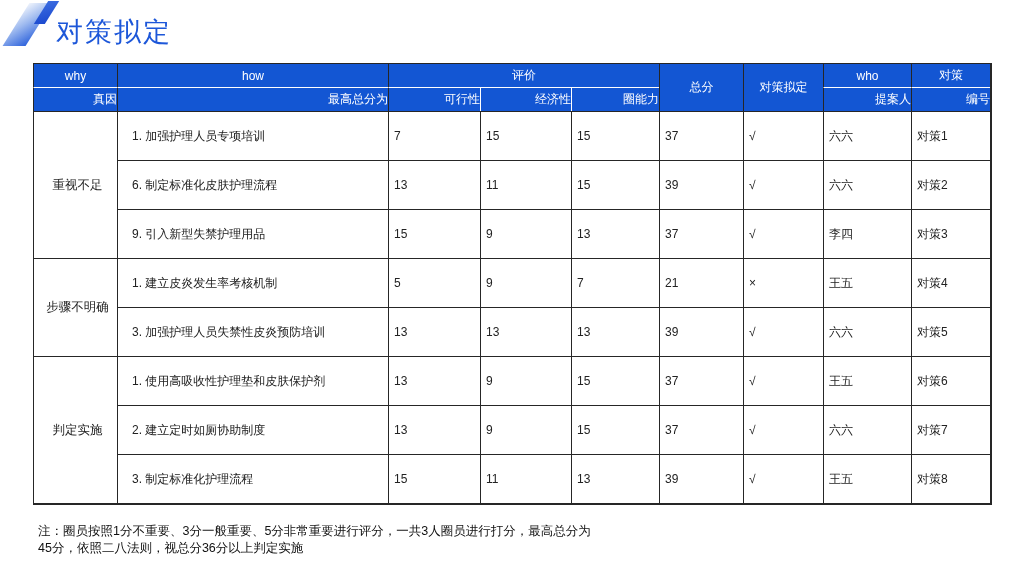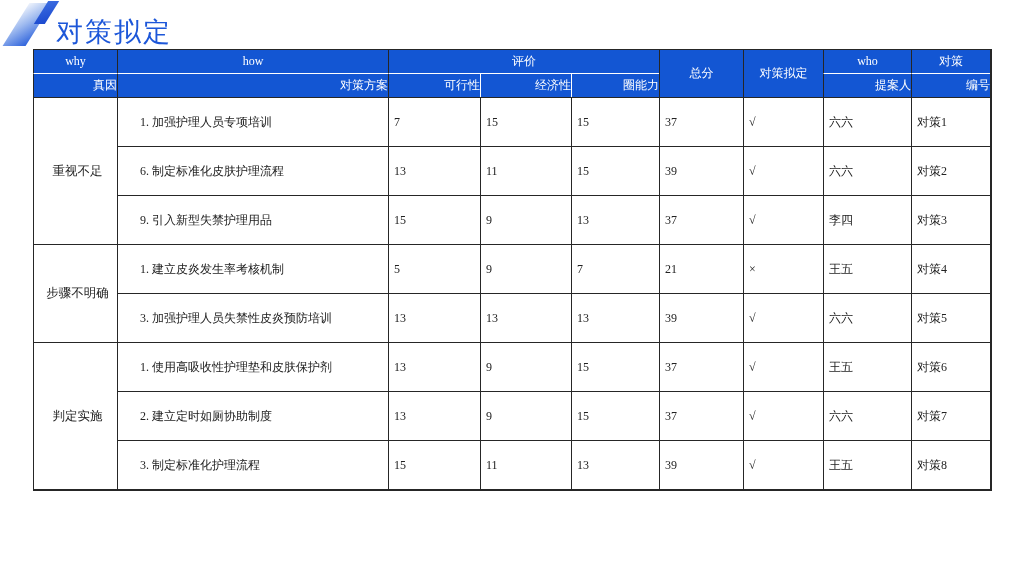--- a/index.html
+++ b/index.html
@@ -3,21 +3,21 @@
 <meta charset="utf-8">
 <style>
   * { margin: 0; padding: 0; box-sizing: border-box; }
   html, body { background: #ffffff; }
   .slide {
     position: relative;
     width: 1024px;
     height: 576px;
     background: #ffffff;
     overflow: hidden;
-    font-family: Liberation Serif, serif;
+    font-family: Liberation Sans, sans-serif;
   }
 
   
   .title-wrap { position: absolute; left: 56px; top: 14px; }
   .page-title {
     font-size: 27px;
     color: #1d57d9;
     letter-spacing: 2px;
     font-weight: normal;
   }
@@ -25,21 +25,21 @@
   .slash-big {
     left: 16px; top: 3px; width: 23px; height: 43px;
     background: linear-gradient(135deg, #eef3fc 0%, #9db9ef 45%, #2e63dc 100%);
   }
   .slash-small {
     left: 41px; top: 1px; width: 11px; height: 23px;
     background: linear-gradient(160deg, #3b6ce0 0%, #1b49cf 100%);
   }
 
   
-  .tbl-wrap { position: absolute; left: 33px; top: 49px; }
+  .tbl-wrap { position: absolute; left: 33px; top: 63px; }
   table {
     border-collapse: separate;
     border-spacing: 0;
     table-layout: fixed;
     width: 957px;
     border-right: 2px solid #262626;
     border-bottom: 2px solid #262626;
   }
   th, td {
     border-left: 1px solid #262626;
@@ -60,21 +60,21 @@
   td {
     height: 49px;
     font-size: 12px;
     color: #222222;
     text-align: left;
     padding-left: 5px;
     background: #ffffff;
     vertical-align: middle;
   }
   td.cause { text-align: center; padding-left: 4px; font-size: 12.5px; }
-  td.plan { padding-left: 22px; }
+  td.plan { padding-left: 14px; }
 
   
   .note {
     position: absolute;
     left: 38px;
     top: 523px;
     width: 720px;
     font-size: 12.5px;
     color: #111111;
     line-height: 17px;
@@ -110,21 +110,21 @@
           <th>why</th>
           <th>how</th>
           <th colspan="3">评价</th>
           <th rowspan="2">总分</th>
           <th rowspan="2">对策拟定</th>
           <th>who</th>
           <th>对策</th>
         </tr>
         <tr>
           <th class="wt">真因</th>
-          <th class="wt">对策方案</th>
+          <th class="wt">最高总分为</th>
           <th class="wt">可行性</th>
           <th class="wt wl">经济性</th>
           <th class="wt wl">圈能力</th>
           <th class="wt">提案人</th>
           <th class="wt">编号</th>
         </tr>
       </thead>
       <tbody>
         <tr>
           <td rowspan="3" class="cause">重视不足</td>
@@ -206,14 +206,18 @@
           <td>13</td>
           <td>39</td>
           <td>√</td>
           <td>王五</td>
           <td>对策8</td>
         </tr>
       </tbody>
     </table>
   </div>
 
+  <div class="note">
+    <div>注：圈员按照1分不重要、3分一般重要、5分非常重要进行评分，一共3人圈员进行打分，最高总分为</div>
+    <div>45分，依照二八法则，视总分36分以上判定实施</div>
+  </div>
 
 </div>
 
 </body></html>

